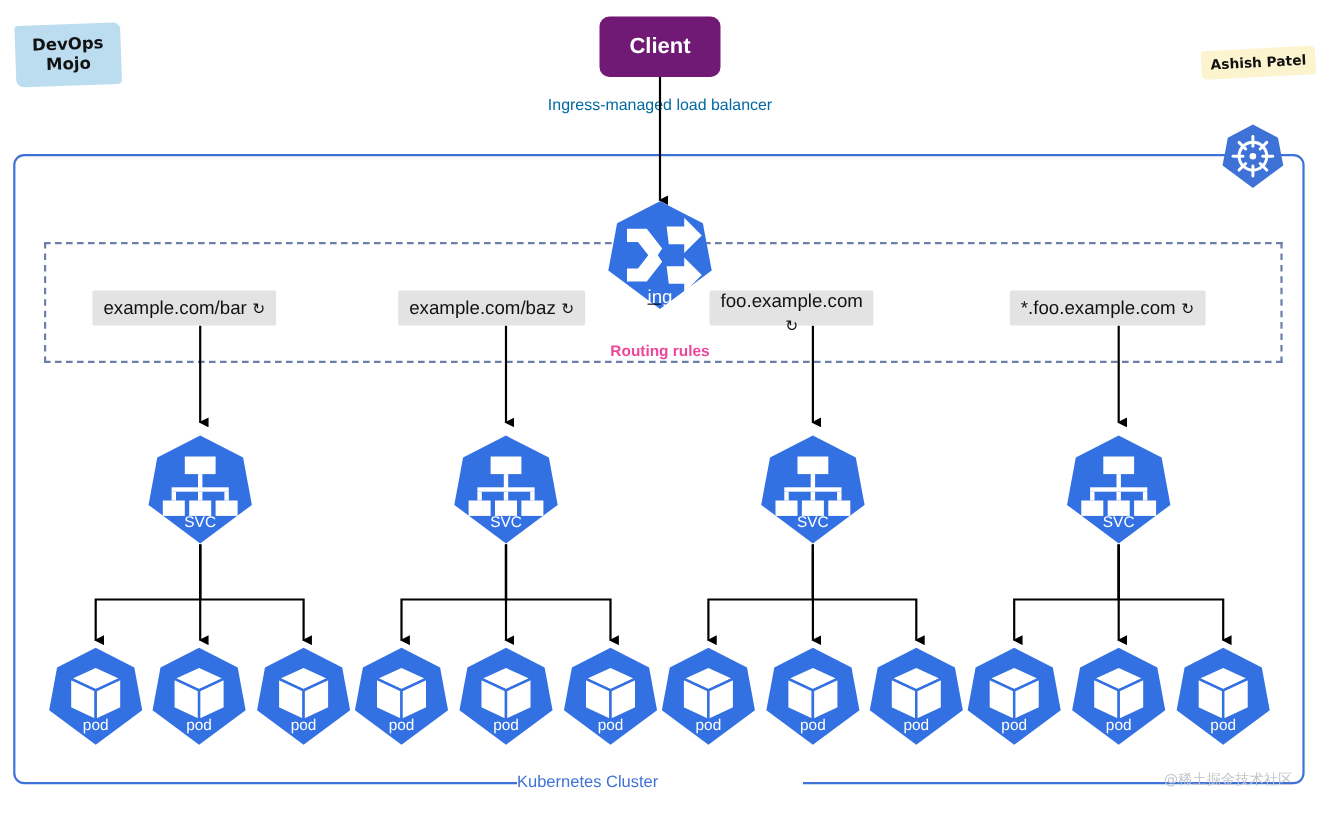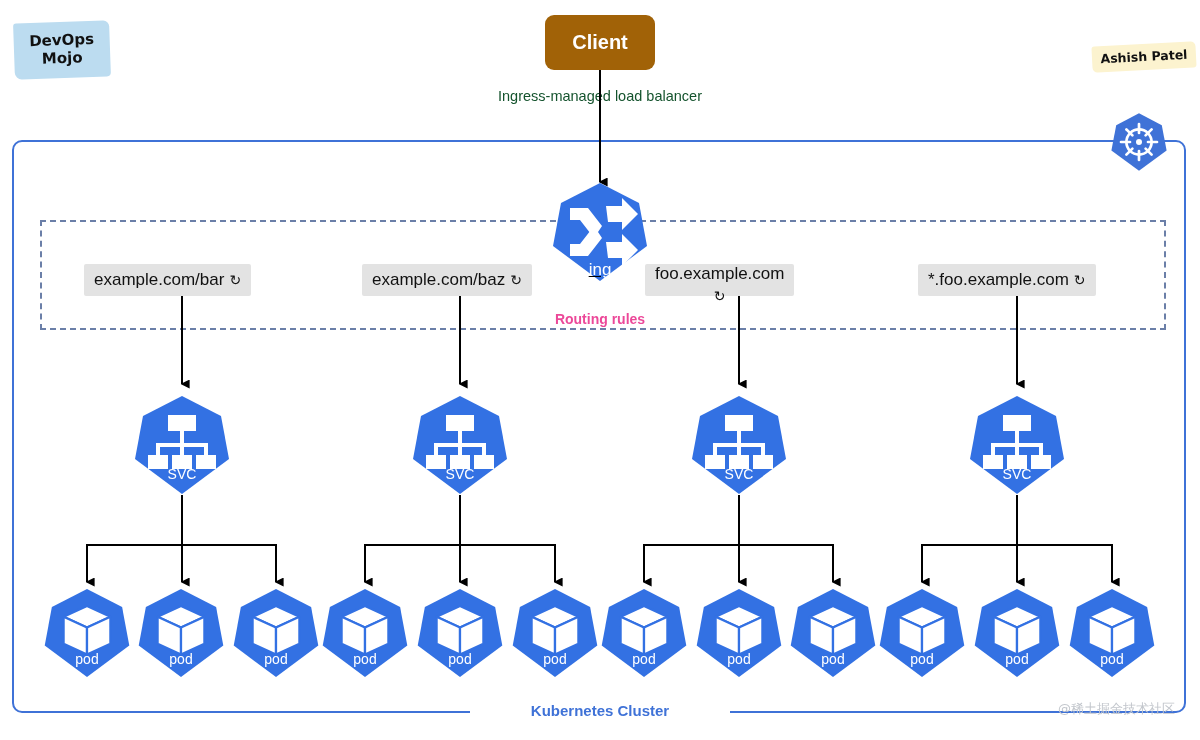--- a/index.html
+++ b/index.html
@@ -46,61 +46,60 @@
     border-radius: 3px 5px 3px 5px;
   }
 
   
   #client-box {
     position: absolute;
     left: 545px;
     top: 15px;
     width: 110px;
     height: 55px;
-    background: #a16207;
+    background: #701a75;
     border-radius: 9px;
     display: flex;
     align-items: center;
     justify-content: center;
     color: #ffffff;
     font-size: 20px;
     font-weight: bold;
   }
   #lb-label {
     position: absolute;
     left: 420px;
     top: 88px;
     width: 360px;
     text-align: center;
     font-size: 14.5px;
-    color: #14532d;
+    color: #0369a1;
   }
 
   
   #cluster-box {
     position: absolute;
     left: 12px;
     top: 140px;
     width: 1174px;
     height: 573px;
     border: 2px solid #3f72d7;
     border-radius: 10px;
     box-sizing: border-box;
   }
   #cluster-label {
     position: absolute;
     left: 470px;
     top: 700px;
     width: 260px;
-    text-align: center;
+    text-align: left;
     font-size: 15px;
     color: #3f72d7;
     background: #ffffff;
     padding: 2px 0;
-    font-weight: bold;
   }
   #watermark {
     position: absolute;
     left: 955px;
     top: 700px;
     width: 220px;
     text-align: right;
     font-size: 13px;
     color: #c2c6cc;
     font-family: "DejaVu Sans", sans-serif;

